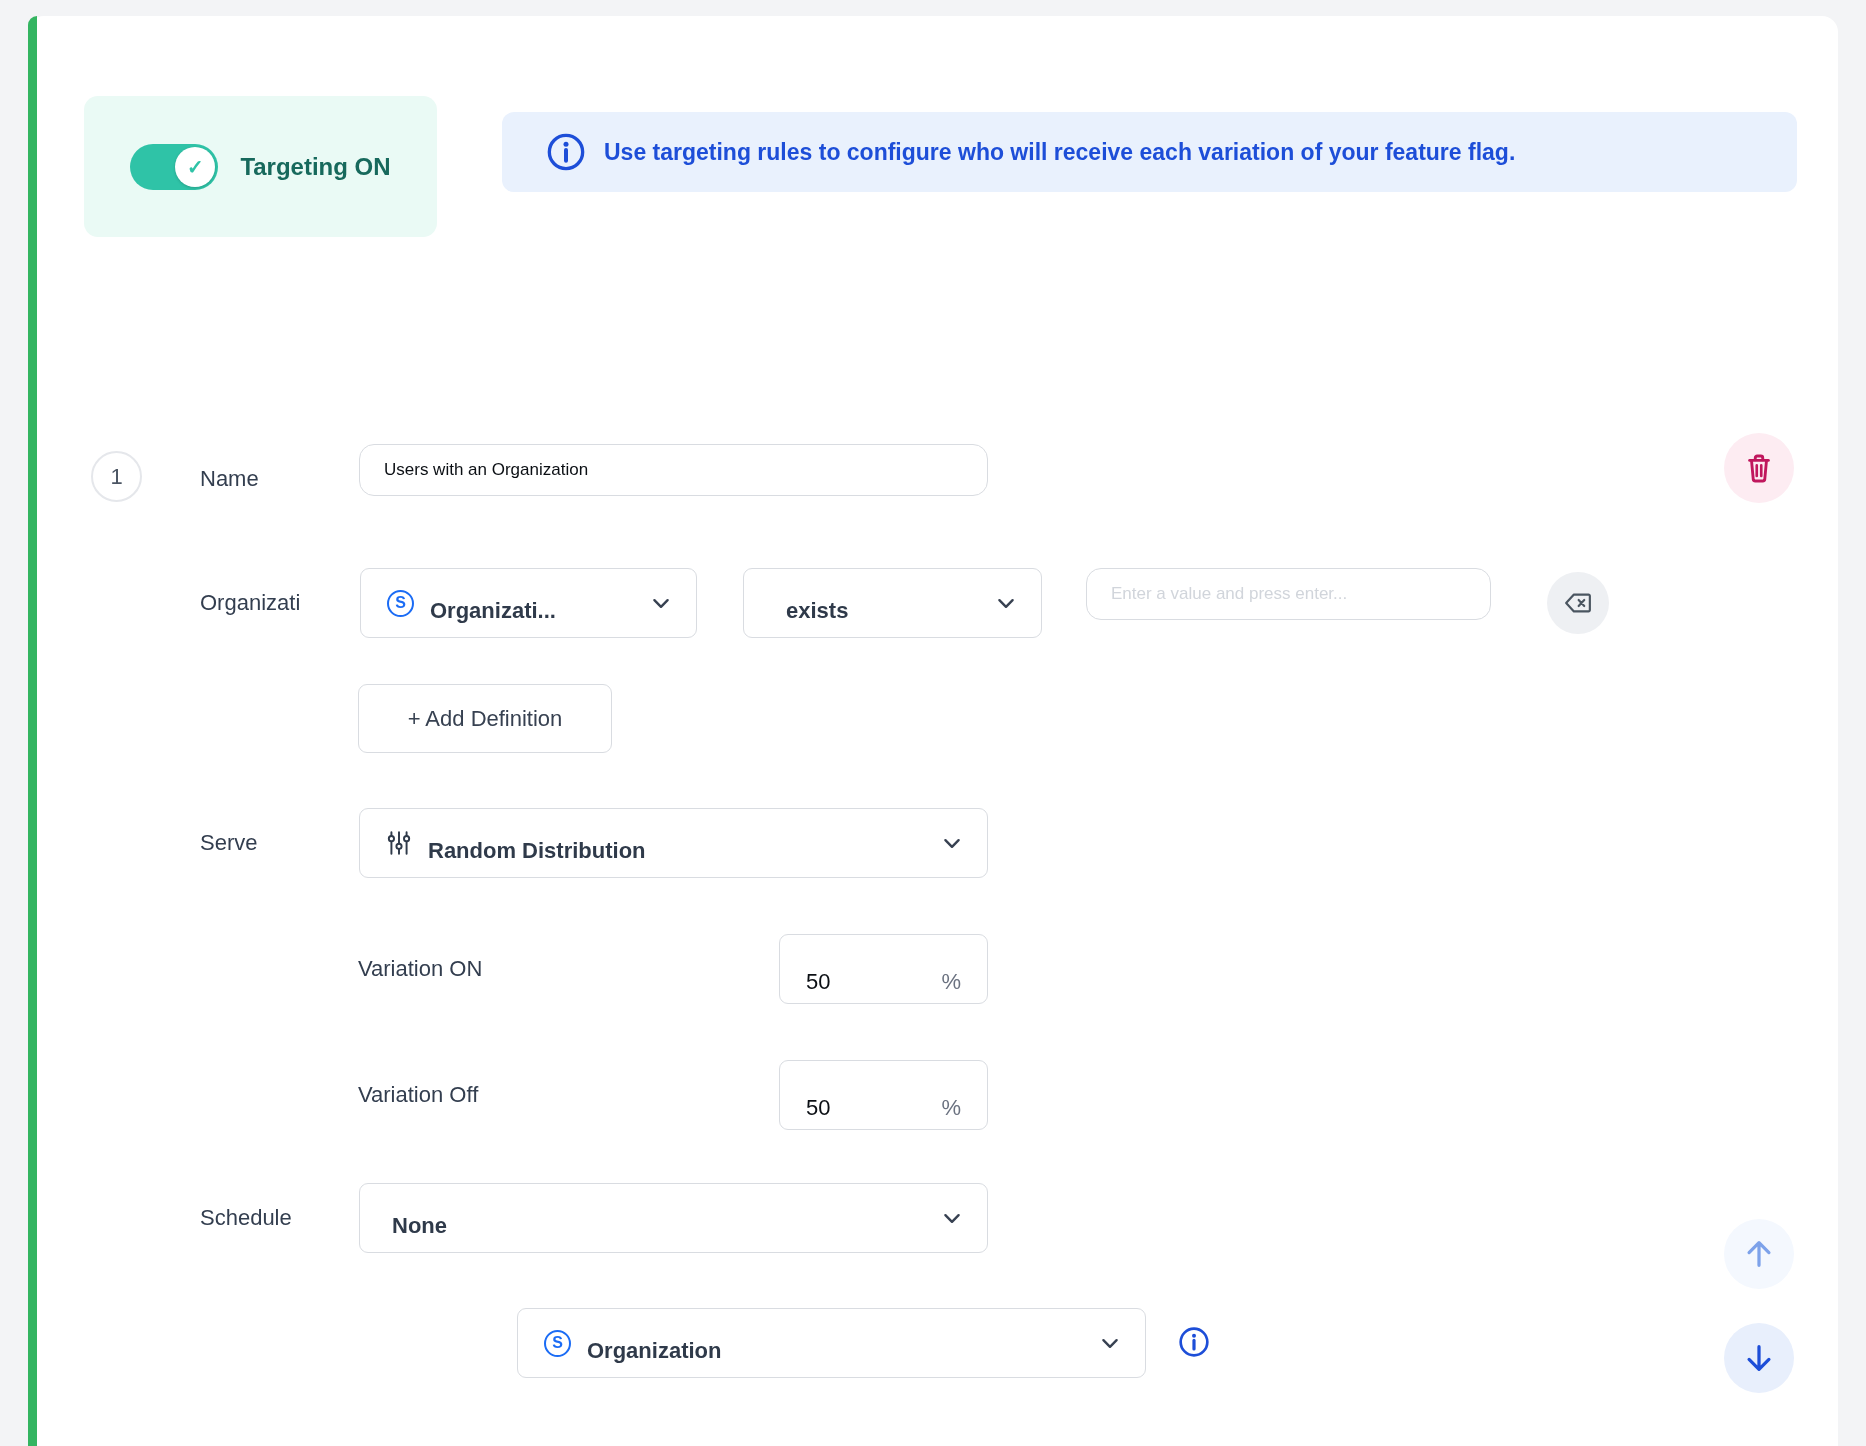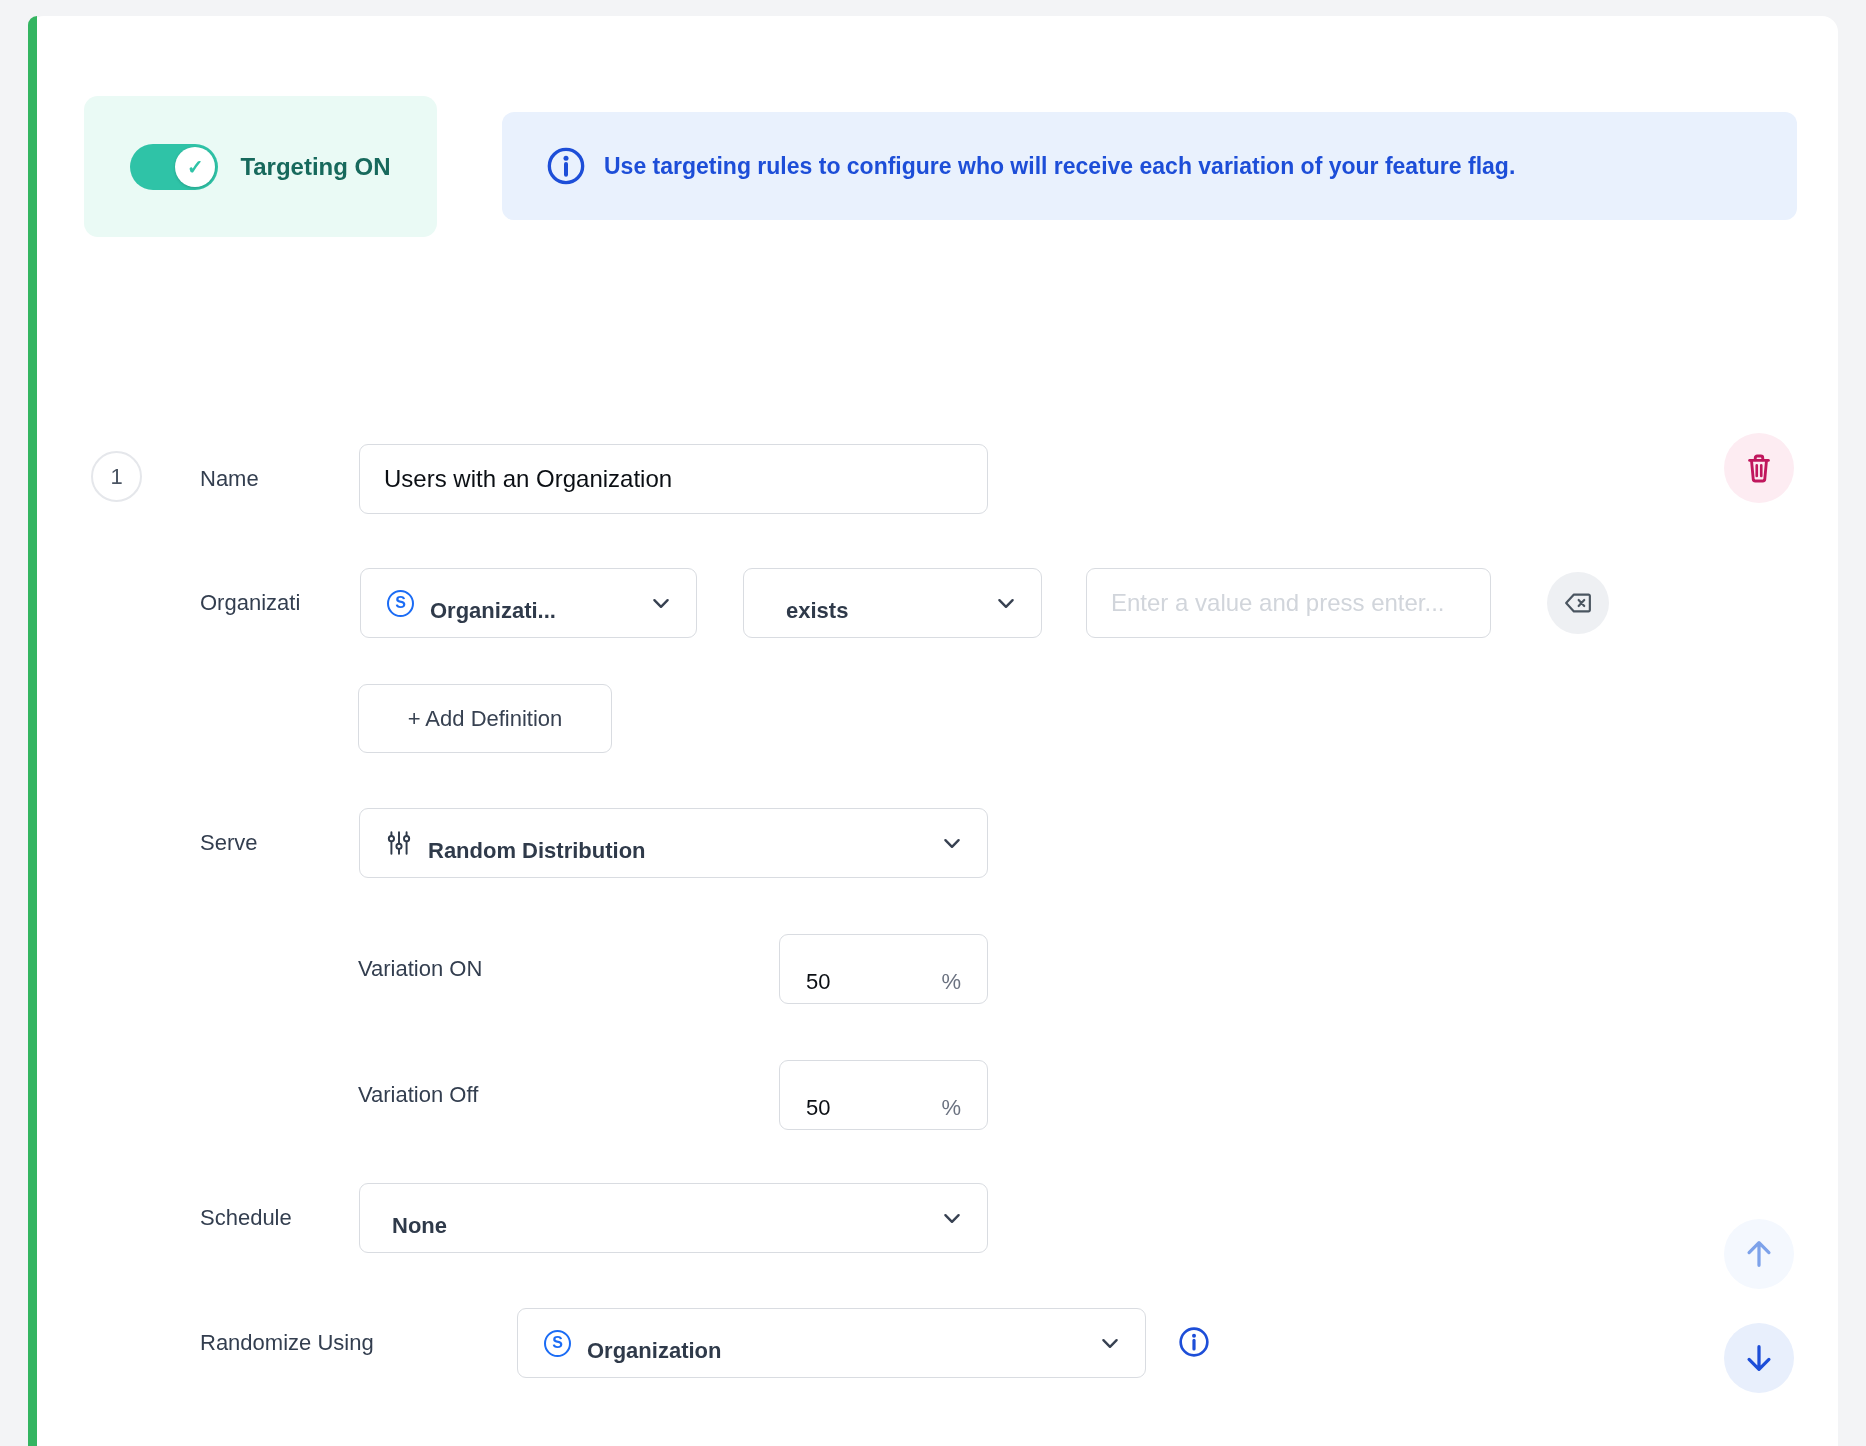--- a/index.html
+++ b/index.html
@@ -13,21 +13,21 @@
   .toggle-box{position:absolute;left:56px;top:80px;width:353px;height:141px;
     background:#eafaf5;border-radius:14px;display:flex;align-items:center;
     justify-content:center;gap:22px;}
   .switch{width:88px;height:46px;background:#2fc3a7;border-radius:23px;
     position:relative;cursor:pointer;flex:none;}
   .knob{position:absolute;right:3px;top:3px;width:40px;height:40px;background:#fff;
     border-radius:50%;display:flex;align-items:center;justify-content:center;
     color:#2fc3a7;font-size:20px;font-weight:bold;box-shadow:0 1px 3px rgba(0,0,0,.18);}
   .toggle-label{font-size:24px;font-weight:600;color:#17695c;}
   
-  .banner{position:absolute;left:474px;top:96px;width:1295px;height:108px;
+  .banner{position:absolute;left:474px;top:96px;width:1295px;height:80px;
     background:#e9f1fd;border-radius:12px;display:flex;align-items:center;
     gap:18px;padding:0 44px;}
   .banner svg{flex:none;}
   .banner-text{font-size:23px;font-weight:600;color:#1d4ed8;}
   
   .sec-head{position:absolute;left:56px;top:267px;width:1711px;height:53px;
     display:flex;align-items:center;}
   .hline{flex:1;height:1px;background:#e3e5e9;}
   .sec-title{margin:0 26px;font-size:27px;font-weight:600;color:#323d4e;white-space:nowrap;}
   .hide-btn{margin-left:26px;width:176px;height:53px;border-radius:27px;
@@ -35,22 +35,22 @@
     justify-content:center;gap:14px;font-size:22px;color:#1f2937;cursor:pointer;}
   .minus{font-size:24px;color:#4b5563;line-height:1;}
   
   .lab{position:absolute;display:flex;align-items:center;height:70px;
     font-size:22px;color:#333e4f;}
   .box{position:absolute;height:70px;border:1.5px solid #d9dce1;border-radius:9px;
     background:#fff;display:flex;align-items:center;font-size:22px;color:#2f3a4a;}
   .dd{cursor:pointer;padding:0 26px;gap:16px;}
   .dd .val{flex:1;font-weight:600;margin-top:16px;}
   .chev{flex:none;display:flex;}
-  input.text{position:absolute;height:70px;border:1.5px solid #d9dce1;border-radius:9px;
-    padding:0 24px;font-size:24px;color:#0b0f14;font-family:"Liberation Sans",sans-serif;
+  input.text{position:absolute;height:52px;border:1.5px solid #d9dce1;border-radius:15px;
+    padding:0 24px;font-size:17px;color:#0b0f14;font-family:"Liberation Sans",sans-serif;
     outline:none;background:#fff;}
   input.text::placeholder{color:#d1d5db;}
   .num{position:absolute;left:63px;top:435px;width:51px;height:51px;border-radius:50%;
     border:2px solid #e5e7eb;display:flex;align-items:center;justify-content:center;
     font-size:22px;color:#4b5563;background:#fff;}
   .round{position:absolute;border-radius:50%;display:flex;align-items:center;
     justify-content:center;cursor:pointer;border:none;}
   .s-icon{width:27px;height:27px;border:2.5px solid #1b6cf5;border-radius:50%;
     color:#1b6cf5;font-weight:700;font-size:16px;display:inline-flex;align-items:center;
     justify-content:center;flex:none;background:#fff;}
@@ -159,21 +159,20 @@
   <div class="lab" style="left:172px;top:1167px;">Schedule</div>
   <div class="box dd" style="left:331px;top:1167px;width:629px;">
     <span class="val" style="padding-left:6px;">None</span>
     <span class="chev">
       <svg width="18" height="11" viewBox="0 0 16 10">
           <path d="M2 2l6 6 6-6" fill="none" stroke="#374151" stroke-width="2.2" stroke-linecap="round" stroke-linejoin="round"></path>
         </svg>
     </span>
   </div>
 
-  <div class="lab" style="left:172px;top:1292px;">Randomize Using</div>
   <div class="box dd" style="left:489px;top:1292px;width:629px;">
     <span class="s-icon">S</span>
     <span class="val">Organization</span>
     <span class="chev">
       <svg width="18" height="11" viewBox="0 0 16 10">
           <path d="M2 2l6 6 6-6" fill="none" stroke="#374151" stroke-width="2.2" stroke-linecap="round" stroke-linejoin="round"></path>
         </svg>
     </span>
   </div>
   <button class="info-btn">

